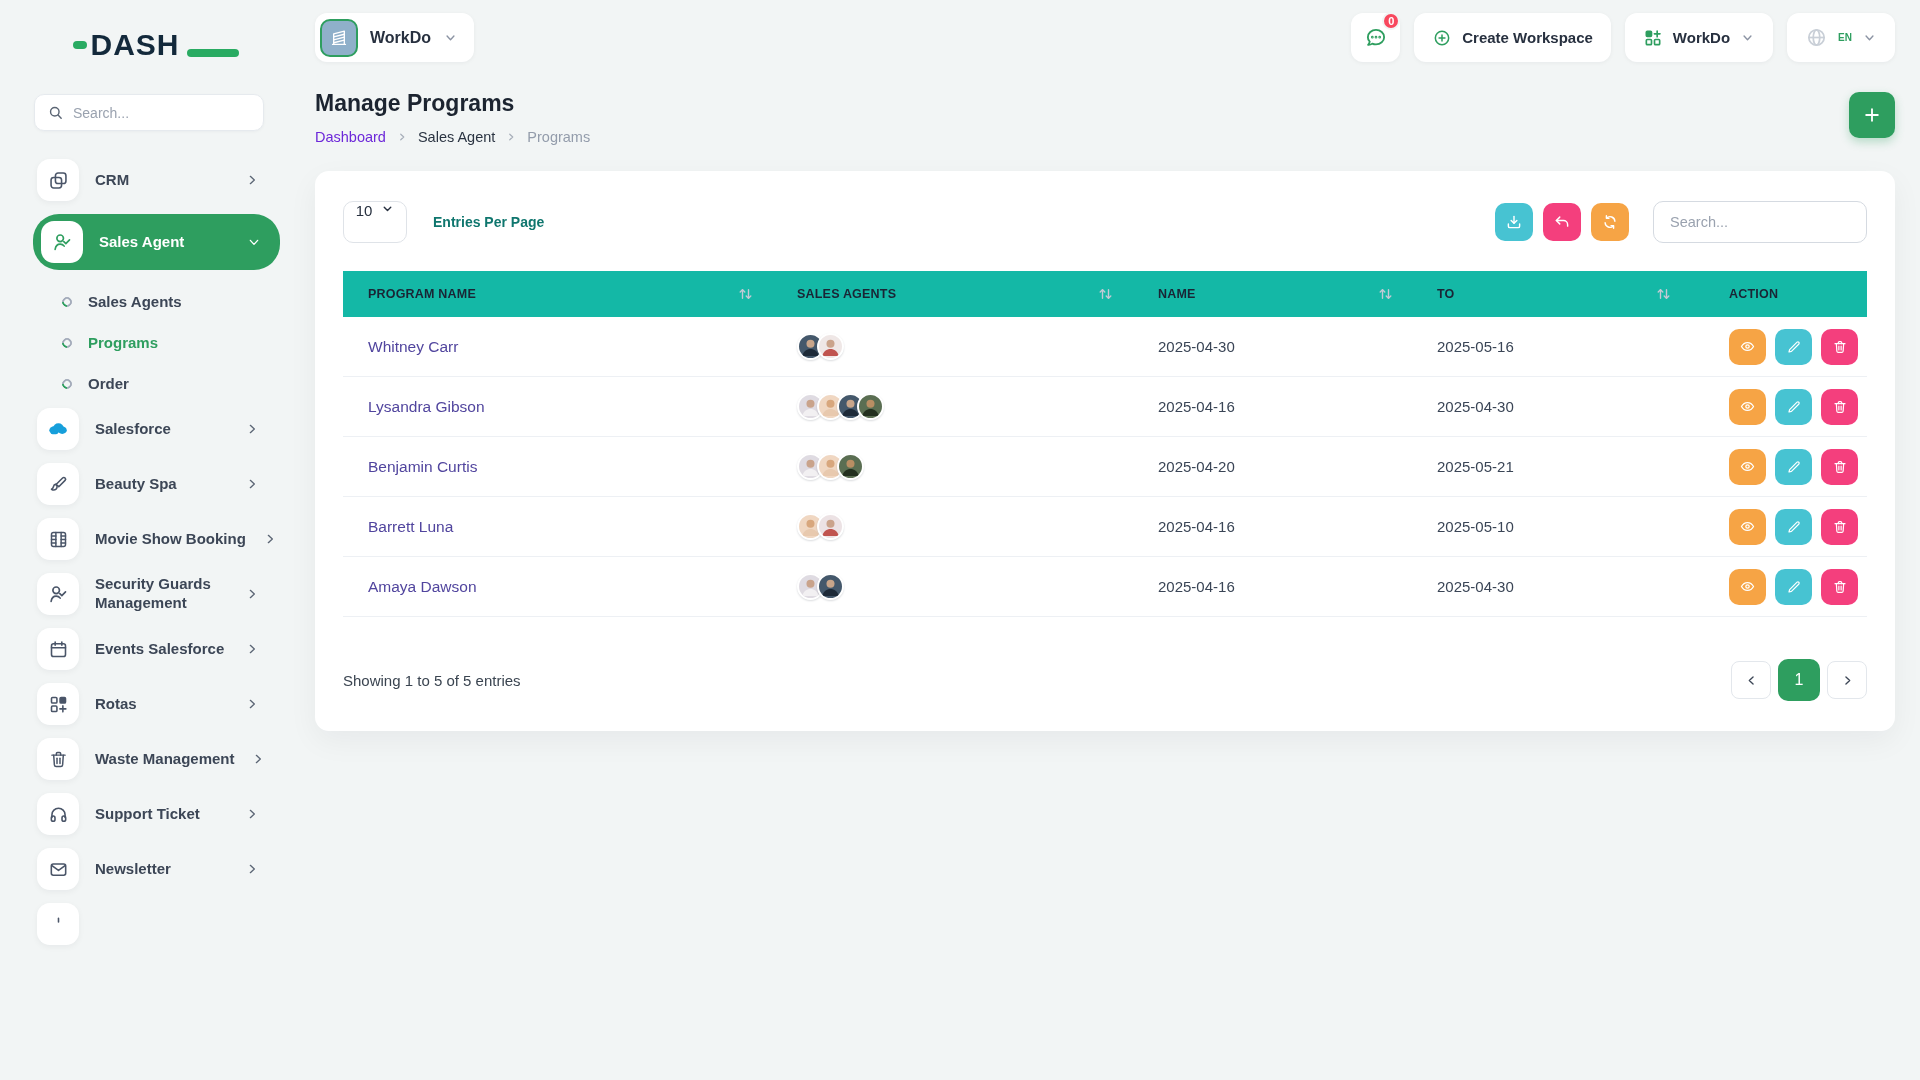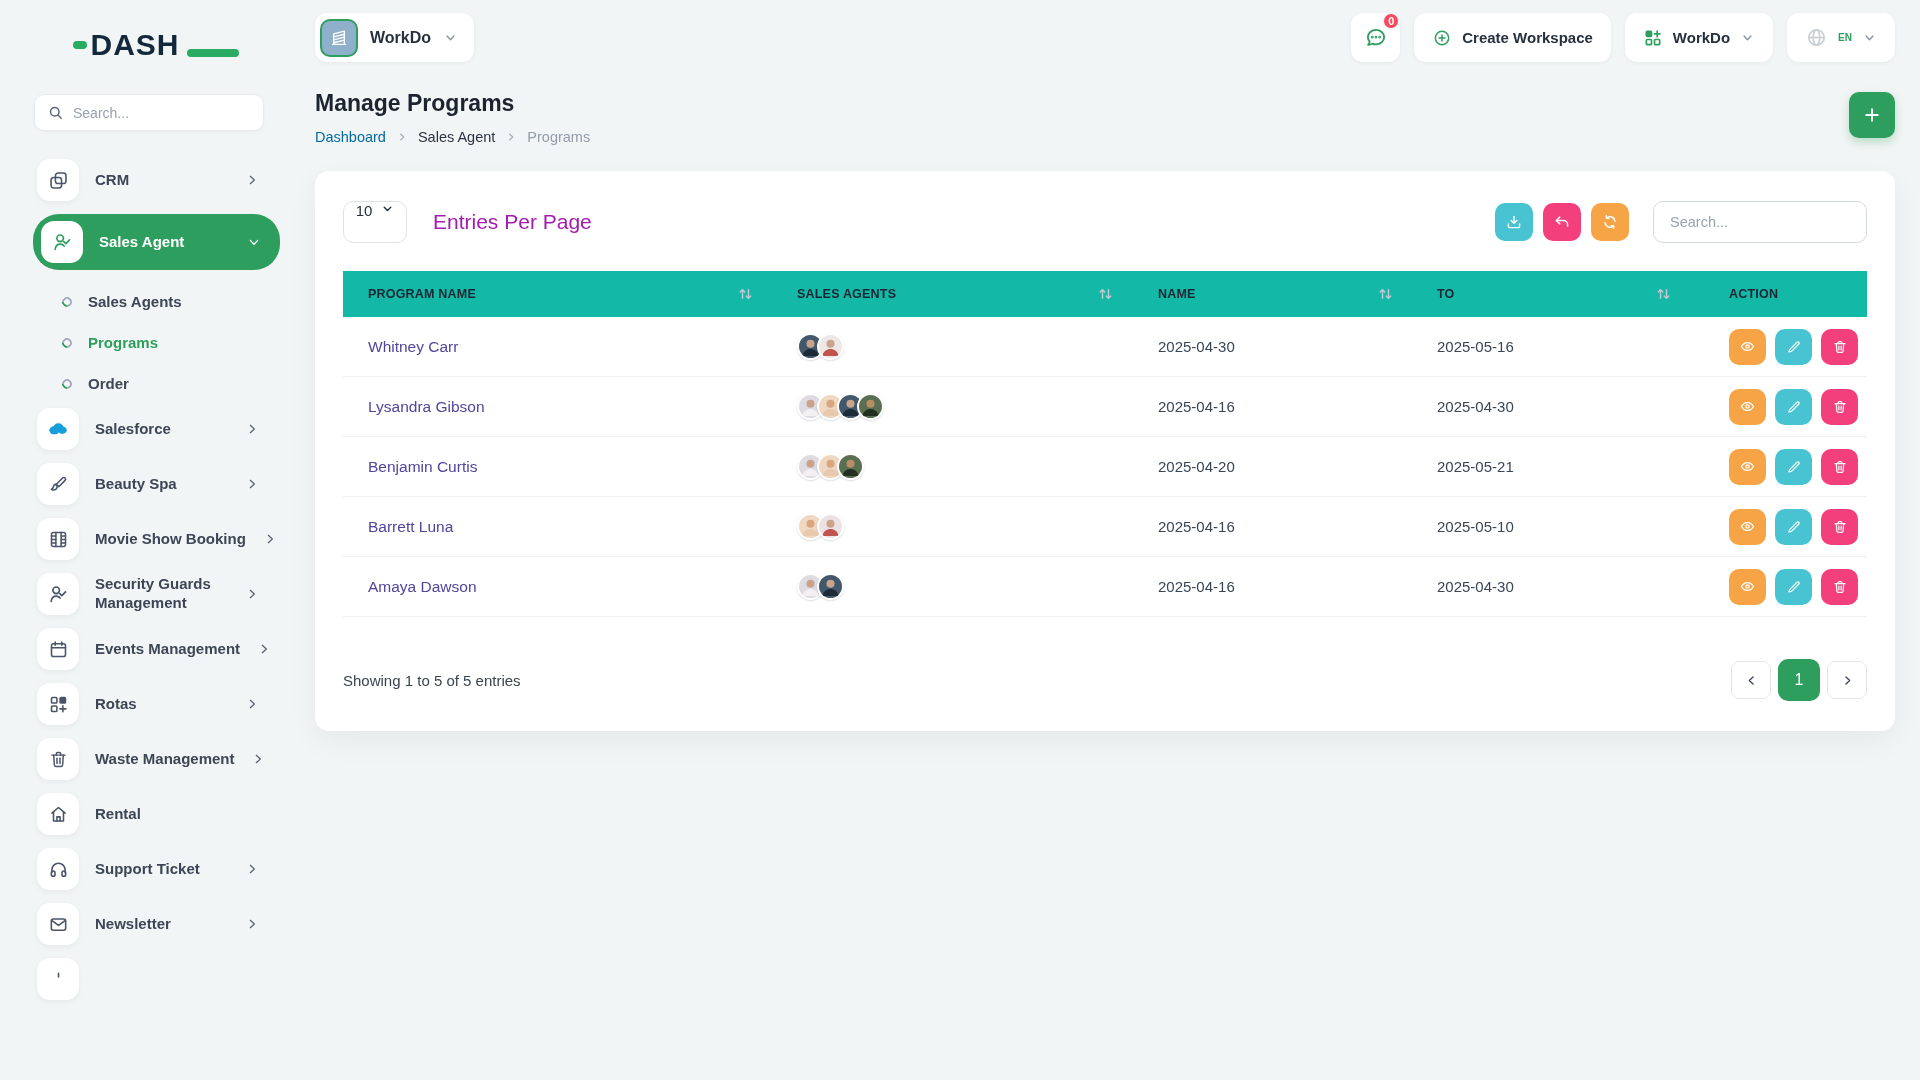--- a/index.html
+++ b/index.html
@@ -41,32 +41,32 @@
   .top-right{display:flex;align-items:center;gap:14px;}
   .icon-btn{position:relative;width:49px;height:49px;justify-content:center;color:#2e9e5f;}
   .badge{position:absolute;top:-1px;right:0;min-width:18px;height:18px;border-radius:9px;background:#f8485e;color:#fff;font-size:11px;font-weight:bold;display:flex;align-items:center;justify-content:center;border:2px solid #f2f5f5;padding:0 3px;}
   .top-btn{gap:10px;height:49px;padding:0 18px;font-size:15px;font-weight:bold;color:#27303f;}
   .chev{color:#8b93a3;}
   .lang-en{color:#2e9e5f;font-weight:bold;font-size:10px;}
 
   .page-head{display:flex;justify-content:space-between;align-items:flex-start;margin-top:28px;}
   .page-title{font-size:23px;font-weight:bold;color:#1c2430;margin-bottom:12px;}
   .breadcrumb{display:flex;align-items:center;gap:10px;font-size:14.5px;}
-  .bc-link{color:#0369a1;cursor:pointer;}
+  .bc-link{color:#6d28d9;cursor:pointer;}
   .bc-mid{color:#2b3442;cursor:pointer;}
   .bc-cur{color:#939cab;}
   .bc-sep{color:#a7aeb9;}
   .add-btn{width:46px;height:46px;border:none;border-radius:10px;background:#2e9e5f;color:#fff;display:flex;align-items:center;justify-content:center;cursor:pointer;box-shadow:0 4px 10px rgba(46,158,95,.3);margin-top:2px;}
 
   
   .card{margin-top:26px;background:#fff;border-radius:14px;padding:30px 28px 30px;box-shadow:0 10px 30px rgba(16,24,40,.05);}
   .toolbar{display:flex;justify-content:space-between;align-items:center;margin-bottom:28px;}
   .toolbar-left{display:flex;align-items:center;}
   .entries-select{display:flex;justify-content:center;gap:9px;width:64px;height:42px;border:1px solid #dfe3e8;border-radius:10px;font-size:15px;color:#27303f;cursor:pointer;background:#fff;}
-  .entries-label{margin-left:26px;font-size:21px;color:#a21caf;}
+  .entries-label{margin-left:26px;font-size:14px;color:#0f766e;font-weight:bold;}
   .toolbar-right{display:flex;align-items:center;gap:10px;}
   .sq-btn{width:38px;height:38px;border:none;border-radius:10px;color:#fff;display:flex;align-items:center;justify-content:center;cursor:pointer;}
   .tbl-search{margin-left:14px;width:214px;height:42px;border:1px solid #d5dae1;border-radius:10px;padding:0 16px;font-size:14.5px;color:#3c4656;outline:none;font-family:"Liberation Sans",sans-serif;}
   .tbl-search::placeholder{color:#9aa2af;}
 
   .grid-row{display:grid;grid-template-columns:432px 360px 280px 278px 1fr;align-items:center;}
   .thead{background:#14b8a6;height:46px;}
   .th{display:flex;align-items:center;justify-content:space-between;padding-right:22px;font-size:12.5px;font-weight:bold;color:#1a2535;letter-spacing:.2px;cursor:pointer;}
   .th:first-child{padding-left:25px;}
   .th.no-sort{cursor:default;}
@@ -233,21 +233,21 @@
 
     <div class="nav-item">
       <span class="tile">
         <svg width="21" height="21" viewBox="0 0 24 24" fill="none" stroke="currentColor" stroke-width="1.8" stroke-linecap="round" stroke-linejoin="round">
             <rect x="4" y="5.5" width="16" height="14.5" rx="2.4"></rect>
             <line x1="8.2" y1="3.5" x2="8.2" y2="7.2"></line>
             <line x1="15.8" y1="3.5" x2="15.8" y2="7.2"></line>
             <line x1="4" y1="10" x2="20" y2="10"></line>
           </svg>
       </span>
-      <span class="nav-label">Events Management</span>
+      <span class="nav-label">Events Salesforce</span>
       <span class="chev">
         <svg width="16" height="16" viewBox="0 0 24 24" fill="none" stroke="currentColor" stroke-width="2" stroke-linecap="round" stroke-linejoin="round">
             <polyline points="9.5 6.5 15.5 12 9.5 17.5"></polyline>
           </svg>
       </span>
     </div>
 
     <div class="nav-item">
       <span class="tile">
         <svg width="21" height="21" viewBox="0 0 24 24" fill="none" stroke="currentColor" stroke-width="1.8" stroke-linecap="round" stroke-linejoin="round">
@@ -276,30 +276,20 @@
           </svg>
       </span>
       <span class="nav-label">Waste Management</span>
       <span class="chev">
         <svg width="16" height="16" viewBox="0 0 24 24" fill="none" stroke="currentColor" stroke-width="2" stroke-linecap="round" stroke-linejoin="round">
             <polyline points="9.5 6.5 15.5 12 9.5 17.5"></polyline>
           </svg>
       </span>
     </div>
 
-    <div class="nav-item">
-      <span class="tile">
-        <svg width="21" height="21" viewBox="0 0 24 24" fill="none" stroke="currentColor" stroke-width="1.8" stroke-linecap="round" stroke-linejoin="round">
-            <path d="M4.5 10.5L12 4l7.5 6.5"></path>
-            <path d="M6.3 9v10.5h11.4V9"></path>
-            <path d="M10.2 19.5v-4.8h3.6v4.8"></path>
-          </svg>
-      </span>
-      <span class="nav-label">Rental</span>
-    </div>
 
     <div class="nav-item">
       <span class="tile">
         <svg width="21" height="21" viewBox="0 0 24 24" fill="none" stroke="currentColor" stroke-width="1.8" stroke-linecap="round" stroke-linejoin="round">
             <path d="M4.5 15.5v-3.2c0-4.3 3.4-7.5 7.5-7.5s7.5 3.2 7.5 7.5v3.2"></path>
             <rect x="3.8" y="13.8" width="4.2" height="6" rx="2.1"></rect>
             <rect x="16" y="13.8" width="4.2" height="6" rx="2.1"></rect>
           </svg>
       </span>
       <span class="nav-label">Support Ticket</span>

